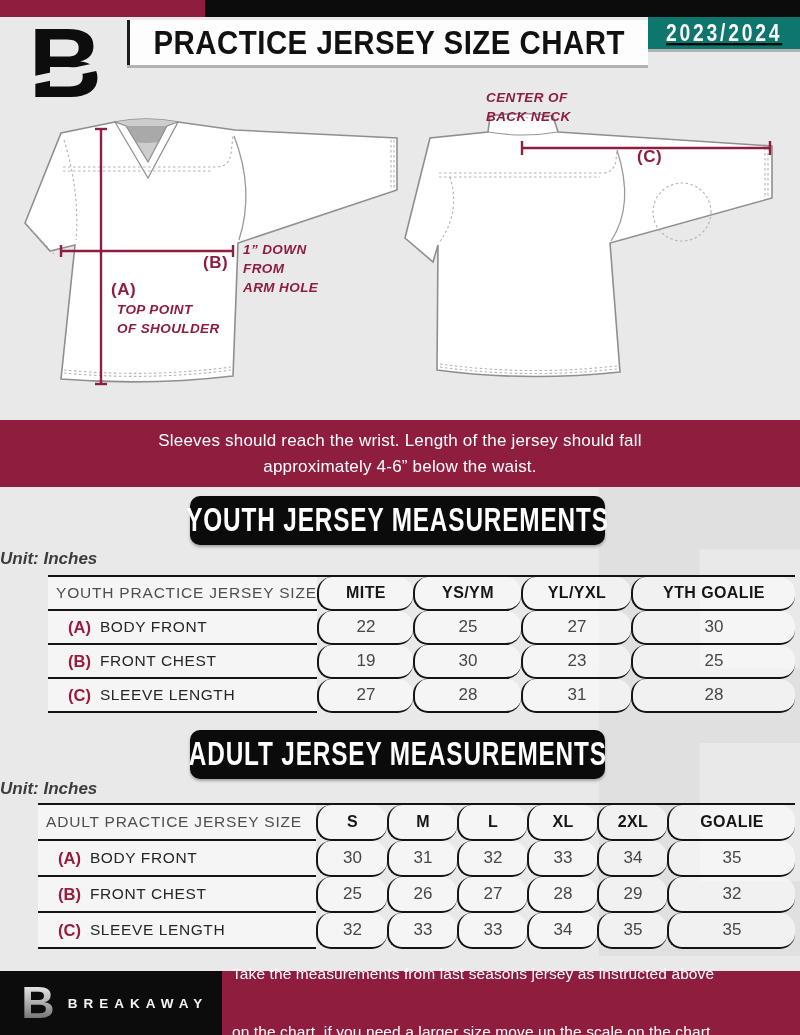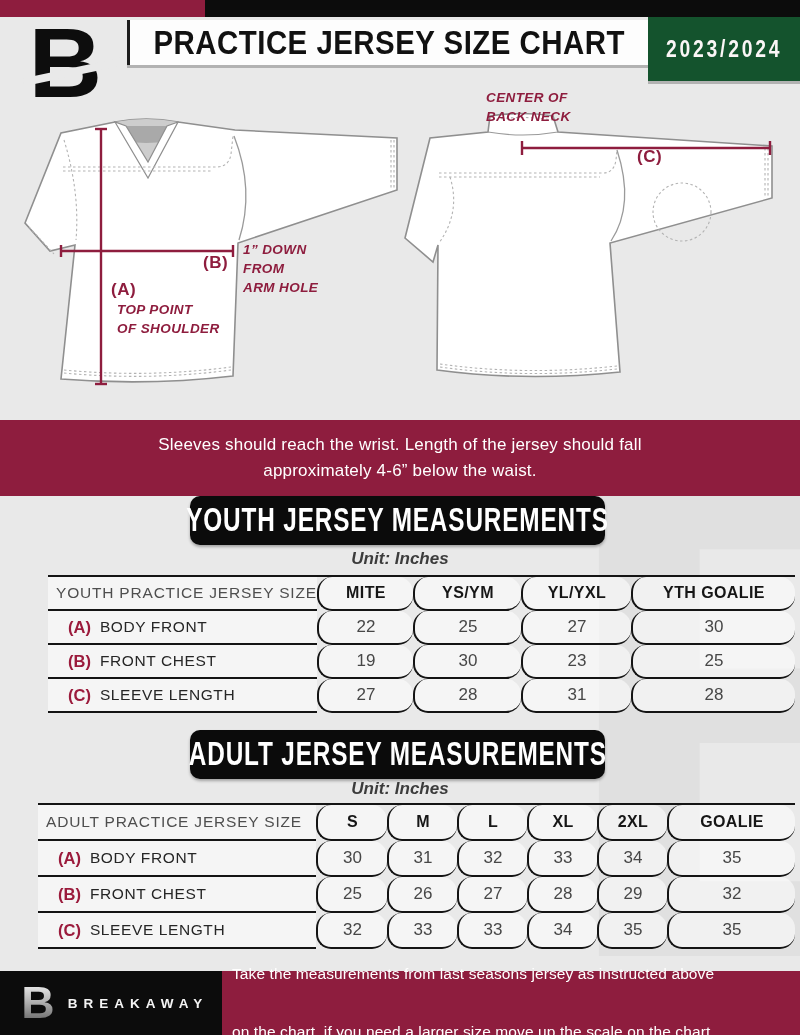--- a/index.html
+++ b/index.html
@@ -33,54 +33,54 @@
   .title-box {
     left:127px; top:20px; width:521px; height:45px; background:#fdfdfd;
     border-left:3px solid #1c1c1c; box-shadow:0 3px 0 rgba(110,110,110,0.45);
     display:flex; align-items:center; justify-content:center; z-index:3;
   }
   .title-box .t {
     font-size:31px; font-weight:bold; color:#111; letter-spacing:0.5px;
     display:inline-block; transform:scale(0.95,1.08); white-space:nowrap;
   }
   .season-box {
-    left:648px; top:17px; width:152px; height:64px; background:#14532d;
+    left:648px; top:17px; width:152px; height:32px; background:#0f766e;
     box-shadow:0 3px 0 rgba(110,110,110,0.45);
-    display:flex; align-items:center; justify-content:center; z-index:3;
+    display:flex; align-items:center; justify-content:center; z-index:3;text-decoration:underline;
   }
   .season-box .t {
     font-size:21px; font-weight:bold; color:#fbf6f6; letter-spacing:3px;
     display:inline-block; transform:scale(0.92,1.12); white-space:nowrap;
   }
 
   
   .diagram-svg { z-index:1; }
   .dlabel { position:absolute; color:#8e1d3e; z-index:2; }
   .dkey  { font-size:17px; font-weight:bold; letter-spacing:0.5px; }
   .dnote { font-size:13.5px; font-style:italic; font-weight:bold; letter-spacing:0.4px; line-height:19px; }
 
   
   .banner {
-    left:0; top:420px; width:800px; height:76px; background:#8e1d3e; z-index:2;
+    left:0; top:420px; width:800px; height:67px; background:#8e1d3e; z-index:2;
     display:flex; flex-direction:column; align-items:center; justify-content:center;
     text-align:center;
   }
   .banner .line { color:#fff; font-size:17px; line-height:26px; letter-spacing:0.2px; }
 
   
   .sec-heading {
     width:415px; height:49px; background:#0b0b0b; border-radius:10px; z-index:2;
     display:flex; align-items:center; justify-content:center;
     box-shadow:0 2px 3px rgba(0,0,0,0.3);
   }
   .sec-heading .t {
     color:#fff; font-size:29px; font-weight:bold; letter-spacing:1px;
     display:inline-block; transform:scale(0.84,1.15); white-space:nowrap;
   }
-  .unit { width:800px; text-align:center; font-size:17px; font-style:italic;
+  .unit { width:800px; text-align:left; font-size:17px; font-style:italic;
     font-weight:bold; color:#3c3c3c; z-index:2; }
 
   
   .sizetable { display:grid; border-top:2.5px solid #141414; z-index:2; }
   .sizetable .cell {
     border-bottom:2.5px solid #141414; background:rgba(255,255,255,0.55);
     display:flex; align-items:center;
   }
   .sizetable .vline { border-left:2px solid #141414;border-radius:15px; }
   .sizetable .head-first { padding-left:8px; font-size:15.5px; color:#4e4e4e; letter-spacing:0.8px; }

